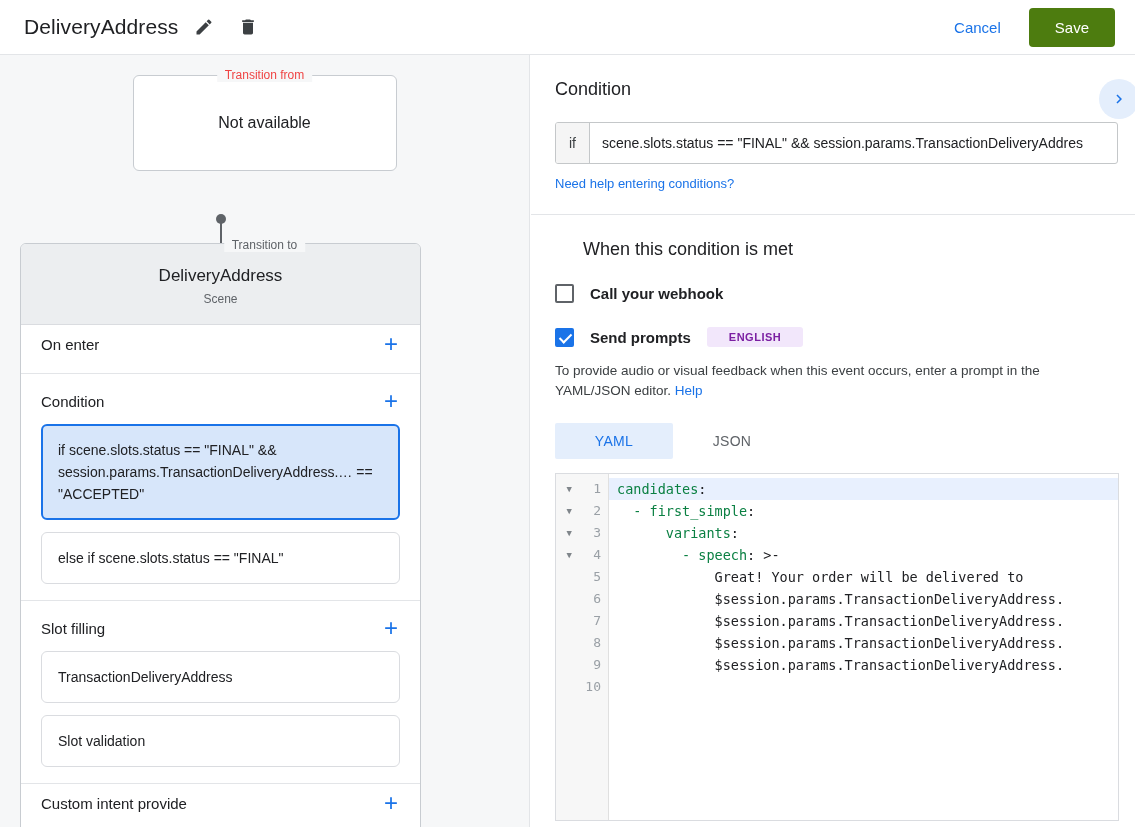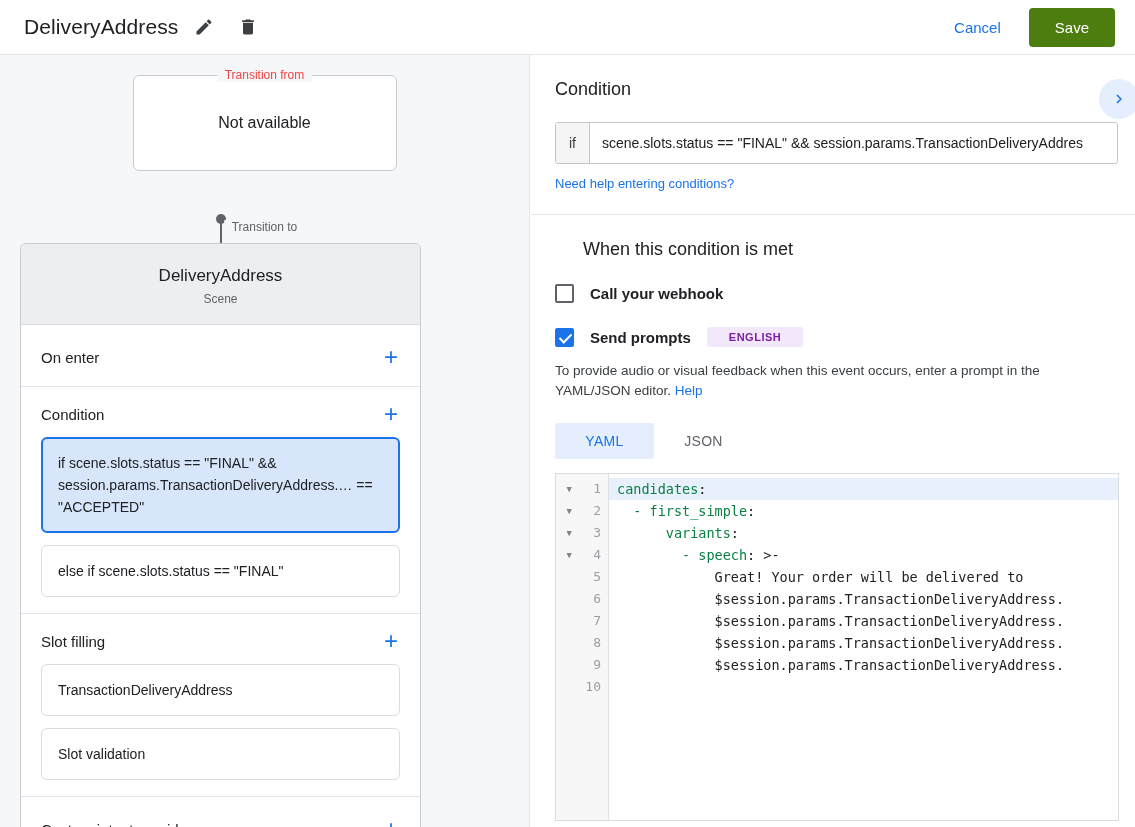--- a/index.html
+++ b/index.html
@@ -126,21 +126,21 @@
     position: absolute;
     left: 20px; top: 188px;
     width: 401px;
     background: #ffffff;
     border: 1px solid #c8ccd1;
     border-radius: 6px;
     overflow: hidden;
   }
   .scene-card-legend {
     position: absolute;
-    left: 50%; top: 165px;
+    left: 50%; top: 183px;
     transform: translateX(-50%);
     background: #f6f7f8;
     padding: 0 8px;
     font-size: 12px;
     color: #5f6368;
     z-index: 3;
     white-space: nowrap;
   }
   .scene-header {
     background: #eceef0;
@@ -196,21 +196,21 @@
     cursor: pointer;
     line-height: 22px;
   }
   .item-card:last-child { margin-bottom: 0; }
   .item-card.selected {
     background: #d7e6fa;
     border: 2px solid #1a73e8;
     padding: 13px 15px;
   }
   .section-head-only {
-    padding: 21px 18px 18px 20px;
+    padding: 8px 18px 18px 20px;
   }
 
   
   .right-panel {
     position: absolute;
     top: 55px; left: 531px;
     width: 604px; height: 772px;
     background: #ffffff;
     overflow: hidden;
   }
@@ -334,21 +334,21 @@
     color: #1a73e8;
     text-decoration: none;
     cursor: pointer;
   }
 
   .tabs {
     display: flex;
     margin-bottom: 14px;
   }
   .tab {
-    width: 99px;
+    width: 118px;
     height: 36px;
     display: flex; align-items: center; justify-content: center;
     font-size: 14px;
     color: #5f6368;
     font-weight: 500;
     cursor: pointer;
     letter-spacing: 0.3px;
   }
   .tab.active {
     background: #e4eefc;

